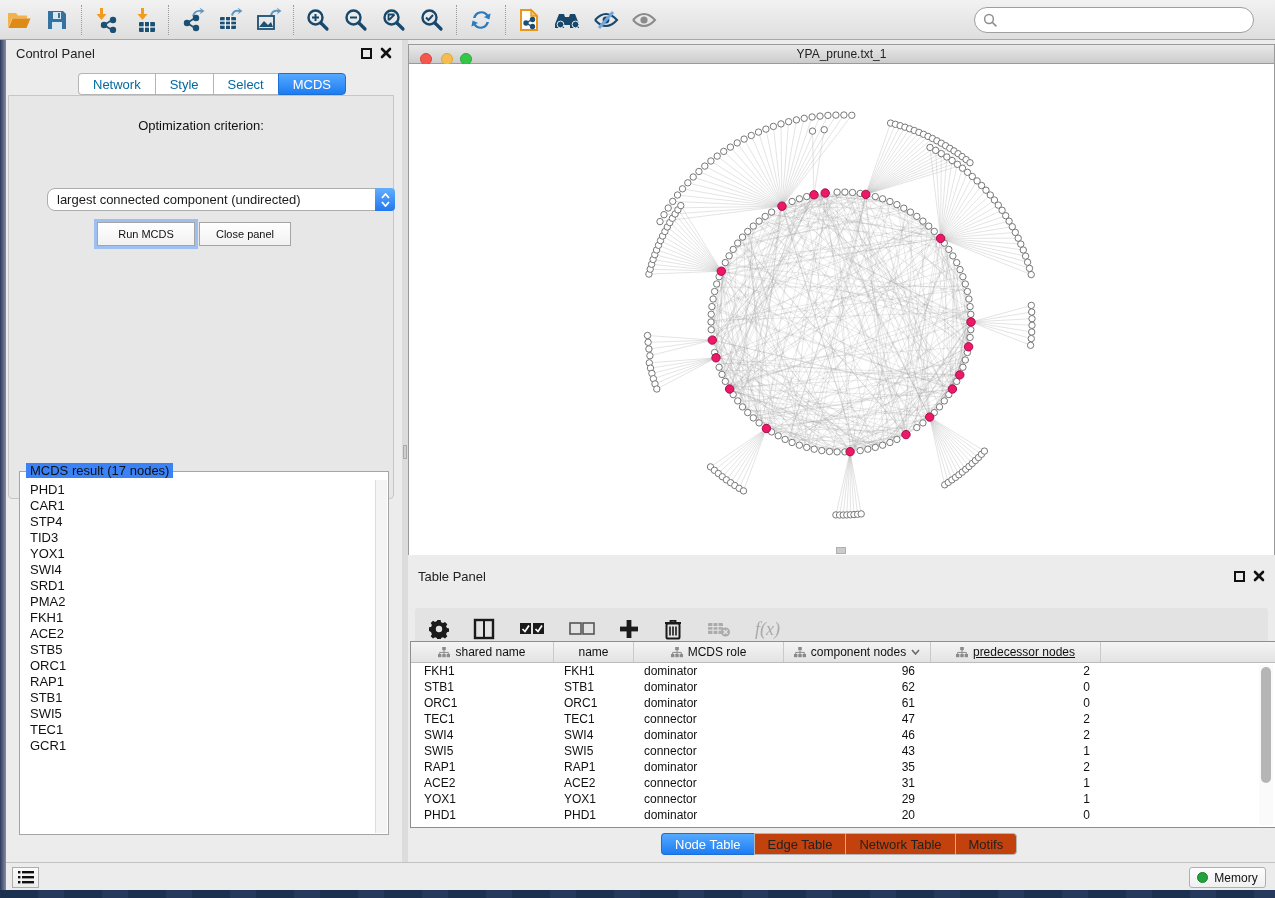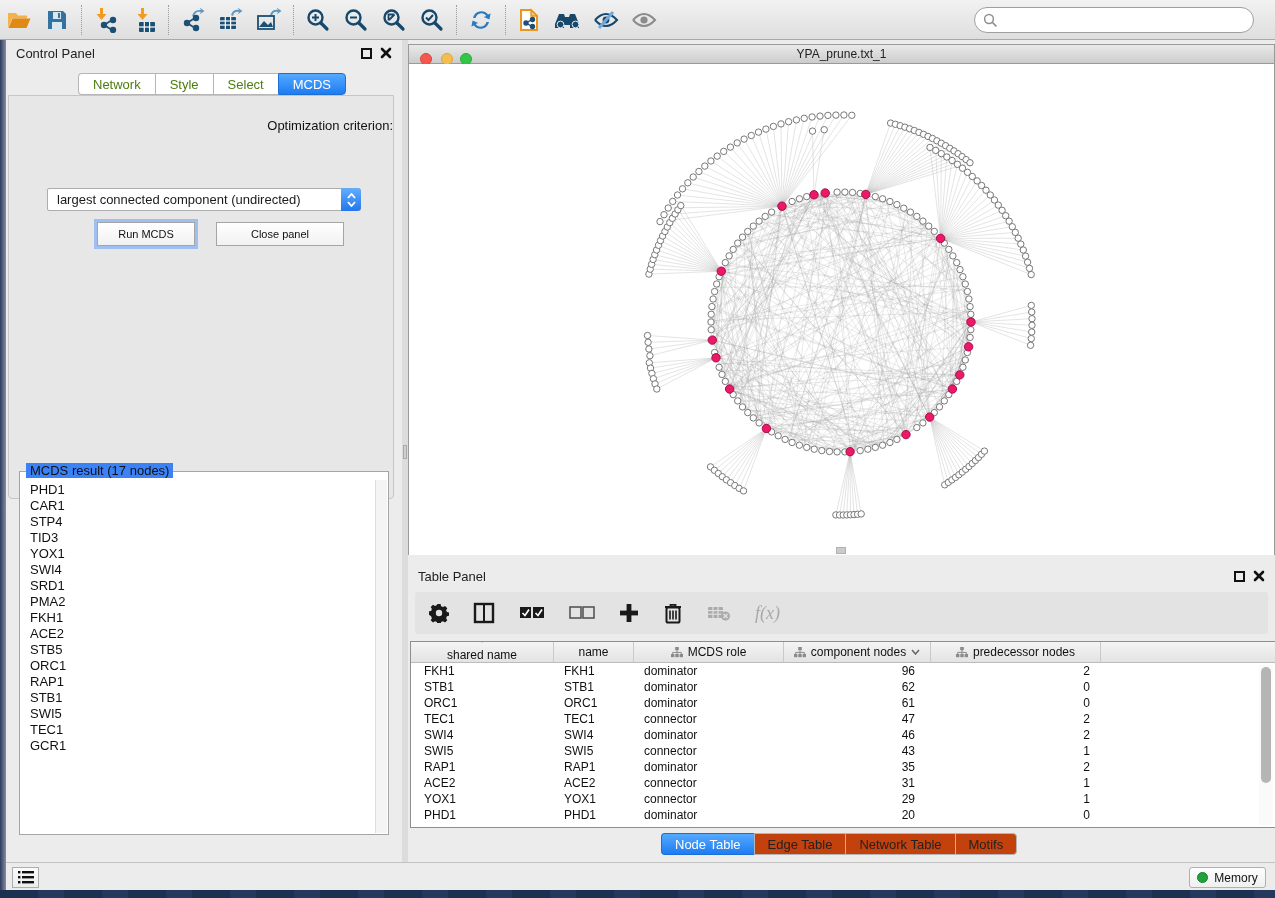--- a/index.html
+++ b/index.html
@@ -18,33 +18,33 @@
   #wall-left{left:0;top:40px;width:6px;height:850px;background:linear-gradient(90deg,#2a3c5c,#8f8aa8)}
   #wall-bottom{left:0;top:890px;width:1275px;height:8px;background:repeating-linear-gradient(90deg,#1c3050 0 38px,#24395c 38px 64px)}
 
   
   #control-panel{left:6px;top:40px;width:396px;height:822px;background:#ececec}
   .panel-head{height:26px;display:flex;align-items:center;padding:0 10px}
   .panel-title{font-size:13px;color:#222}
   .ph-icons{margin-left:auto;display:flex;gap:8px;align-items:center}
   .float-box{width:11px;height:11px;border:2px solid #111;display:inline-block}
   #cp-tabs{position:absolute;left:72px;top:33px;display:flex}
-  .cp-tab{height:22px;padding:0 14px;display:flex;align-items:center;background:#fff;border:1px solid #b5b5b5;border-right:none;font-size:13px;color:#4d7c0f}
+  .cp-tab{height:22px;padding:0 14px;display:flex;align-items:center;background:#fff;border:1px solid #b5b5b5;border-right:none;font-size:13px;color:#0369a1}
   .cp-tab:first-child{border-radius:4px 0 0 4px}
   .cp-tab:last-child{border-right:1px solid #b5b5b5;border-radius:0 4px 4px 0}
   .cp-tab.active{background:linear-gradient(180deg,#55a9ff,#1d7cf2);border-color:#1d6fd8;color:#fff}
   #cp-body{position:absolute;left:2px;top:55px;width:386px;height:404px;background:#e7e7e7;border:1px solid #c6c6c6;border-radius:0 0 4px 4px}
-  #opt-label{text-align:right;margin-top:22px;font-size:13px;color:#111}
-  #criterion-select{position:absolute;left:38px;top:92px;width:314px;height:23px;background:#fff;border:1px solid #adadad;border-radius:2px;display:flex;align-items:center}
+  #opt-label{text-align:center;margin-top:22px;font-size:13px;color:#111}
+  #criterion-select{position:absolute;left:38px;top:92px;width:348px;height:23px;background:#fff;border:1px solid #adadad;border-radius:8px;display:flex;align-items:center}
   #criterion-value{padding-left:9px;font-size:13px;flex:1;white-space:nowrap}
   #criterion-stepper{width:20px;height:23px;margin-right:-1px;border-radius:0 4px 4px 0;background:linear-gradient(180deg,#63aefc,#2377ee);display:flex;flex-direction:column;align-items:center;justify-content:center;gap:2px}
   #criterion-stepper svg{display:block}
   .cp-btn{position:absolute;top:126px;height:24px;background:linear-gradient(180deg,#ffffff,#f1f1f1);border:1px solid #a5a5a5;border-radius:0;font-size:11px;display:flex;align-items:center;justify-content:center;color:#111}
   #run-btn{left:88px;width:98px;box-shadow:0 0 0 3px rgba(110,165,245,.6)}
-  #close-btn{left:207px;width:128px}
+  #close-btn{left:190px;width:92px}
   #mcds-box{position:absolute;left:13px;top:431px;width:370px;height:364px;border:1px solid #a5a5a5;background:#fff}
   #mcds-legend{position:absolute;left:6px;top:-9px;background:#3b82f6;padding:0 4px;font-size:13px;color:#111}
   #mcds-list{position:absolute;left:1px;top:8px;right:13px;bottom:1px;overflow:hidden;padding:2px 0 0 9px}
   .mcds-item{font-size:13px;line-height:16px;color:#111}
   #mcds-scroll{position:absolute;right:1px;top:8px;width:12px;bottom:1px;background:#f4f4f4;border-left:1px solid #ddd}
 
   
   #v-split{left:402px;top:40px;width:6px;height:822px;background:#dcdcdc}
   #v-split-handle{position:absolute;left:1px;top:405px;width:4px;height:14px;background:#cfcfcf;border:1px solid #aaa}
 
@@ -59,21 +59,21 @@
   #net-canvas{position:absolute;left:0;top:24px;width:867px;height:491px;background:#fff;border-left:1px solid #9a9a9a;border-right:1px solid #9a9a9a}
   #h-split-handle{position:absolute;left:428px;top:507px;width:10px;height:7px;background:#cbcbcb;border:1px solid #b0b0b0}
   .e{stroke:#9b9b9b;stroke-opacity:.36;stroke-width:.6}
   .e2{stroke:#8f8f8f;stroke-opacity:.30;stroke-width:.6}
   .e3{stroke:#adadad;stroke-opacity:.6;stroke-width:.55}
   .wn{fill:#fff;stroke:#787878;stroke-width:1}
   .pn{fill:#ed1968;stroke:#a60f4b;stroke-width:1}
 
   
   #table-panel{left:408px;top:563px;width:867px;height:299px;background:#ececec}
-  #tp-toolbar{position:absolute;left:7px;top:29px;width:853px;height:42px;background:#e3e3e3;border-radius:3px;display:flex;align-items:center;padding-left:14px;gap:24px}
+  #tp-toolbar{position:absolute;left:7px;top:45px;width:853px;height:42px;background:#e3e3e3;border-radius:3px;display:flex;align-items:center;padding-left:14px;gap:24px}
   .tpi{display:flex;align-items:center;justify-content:center}
   #fx-label{font-family:"Liberation Serif",serif;font-style:italic;font-size:18px;color:#a9a9a9}
   #node-table{position:absolute;left:2px;top:78px;width:866px;height:187px;background:#fff;border:1px solid #8e8e8e}
   #nt-header{display:flex;height:21px;background:linear-gradient(180deg,#f4f4f4,#e3e3e3);border-bottom:1px solid #bcbcbc}
   .hcell{display:flex;align-items:center;justify-content:center;gap:5px;border-right:1px solid #c9c9c9;font-size:12px;color:#111;position:relative}
   .hcell:last-child{border-right:none}
   .t-row{display:flex;height:16px;align-items:center}
   .tcell{font-size:12px;color:#111;white-space:nowrap;overflow:hidden}
   .c0{width:143px;padding-left:13px}
   .c1{width:80px;padding-left:10px}
@@ -1150,21 +1150,21 @@
             <line x1="20.5" y1="10" x2="16.5" y2="14"></line>
           </g>
         </svg>
     </span>
     <span class="tpi">
       <span id="fx-label">f(x)</span>
     </span>
   </div>
   <div id="node-table">
     <div id="nt-header">
-        <div class="hcell c0" style="padding: 0px; flex-direction: column;">
+        <div class="hcell c0" style="padding: 0px;">
           <svg width="12" height="11" viewBox="0 0 12 11">
             <g fill="#8a8a8a">
               <rect x="4.2" y="0" width="3.6" height="3.2"></rect>
               <rect x="0" y="7" width="3.4" height="3.2"></rect>
               <rect x="4.3" y="7" width="3.4" height="3.2"></rect>
               <rect x="8.6" y="7" width="3.4" height="3.2"></rect>
             </g>
             <g stroke="#8a8a8a" stroke-width="1">
               <line x1="6" y1="3" x2="6" y2="5.4"></line>
               <line x1="1.7" y1="5.4" x2="10.3" y2="5.4"></line>
@@ -1210,21 +1210,21 @@
               <line x1="1.7" y1="5.4" x2="1.7" y2="7"></line>
               <line x1="6" y1="5.4" x2="6" y2="7"></line>
               <line x1="10.3" y1="5.4" x2="10.3" y2="7"></line>
             </g>
           </svg>
           <span>component nodes</span>
           <svg width="9" height="6" viewBox="0 0 9 6">
             <path d="M1 1 L4.5 5 L8 1" fill="none" stroke="#666" stroke-width="1.5"></path>
           </svg>
         </div>
-        <div class="hcell c4" style="padding: 0px;">
+        <div class="hcell c4" style="padding: 0px; text-decoration: underline;">
           <svg width="12" height="11" viewBox="0 0 12 11">
             <g fill="#8a8a8a">
               <rect x="4.2" y="0" width="3.6" height="3.2"></rect>
               <rect x="0" y="7" width="3.4" height="3.2"></rect>
               <rect x="4.3" y="7" width="3.4" height="3.2"></rect>
               <rect x="8.6" y="7" width="3.4" height="3.2"></rect>
             </g>
             <g stroke="#8a8a8a" stroke-width="1">
               <line x1="6" y1="3" x2="6" y2="5.4"></line>
               <line x1="1.7" y1="5.4" x2="10.3" y2="5.4"></line>

